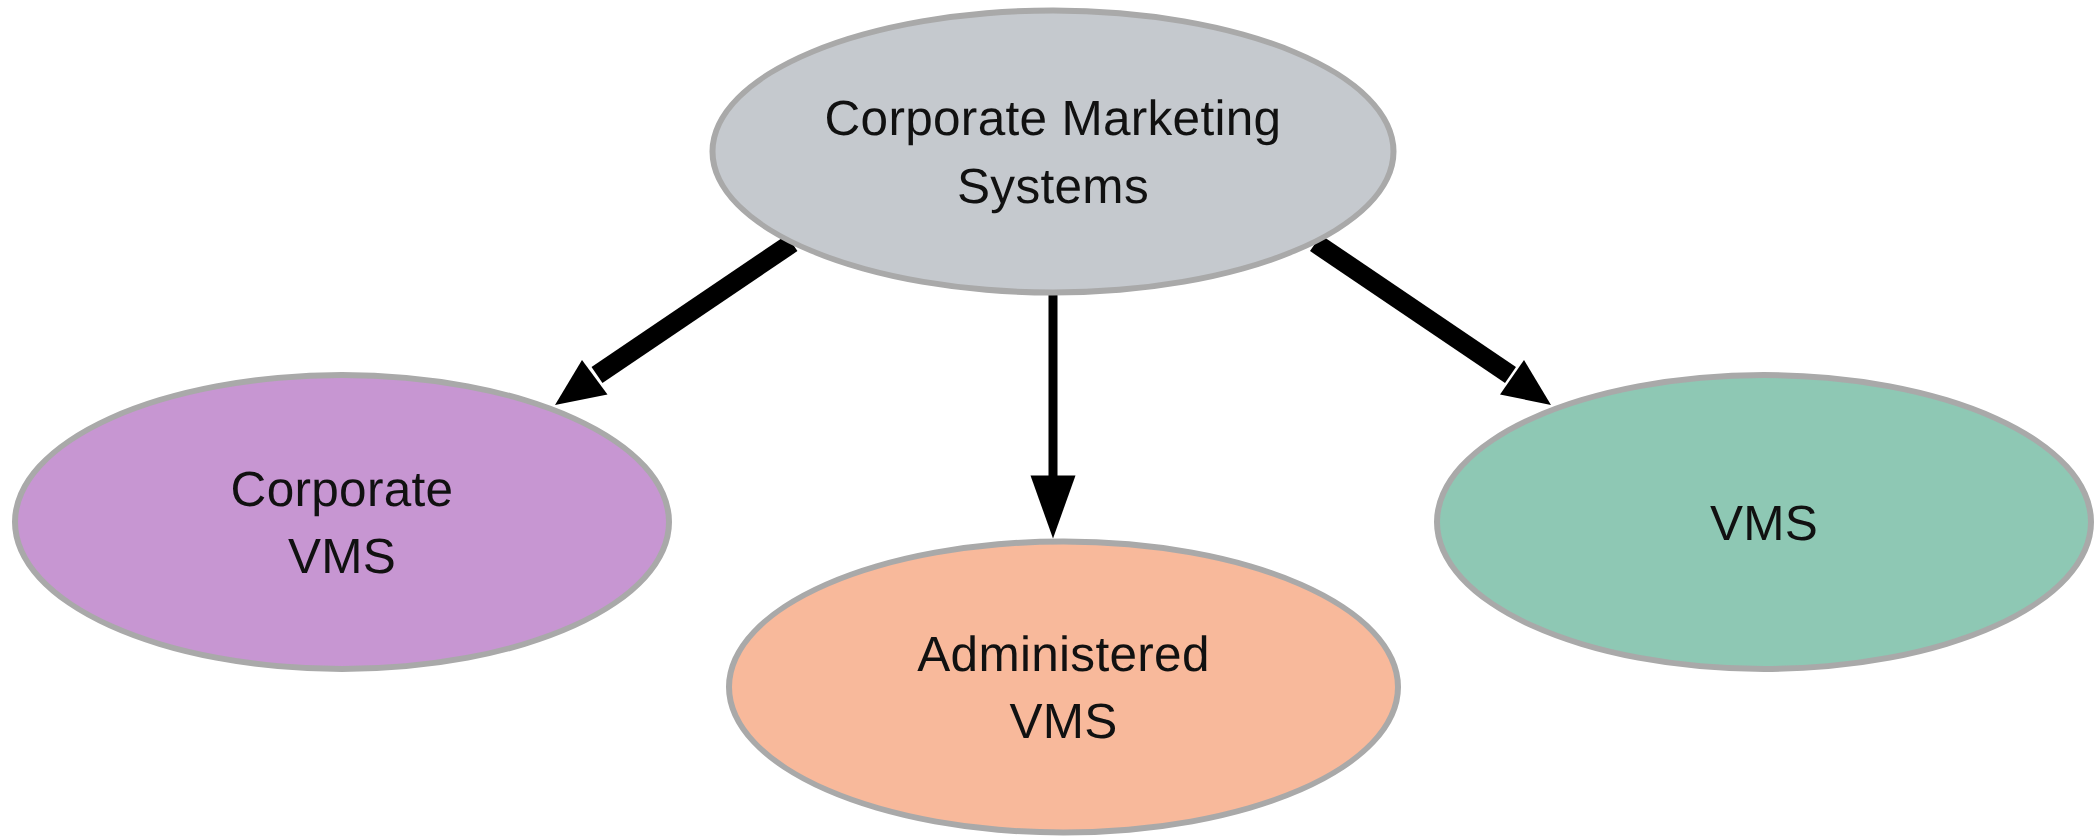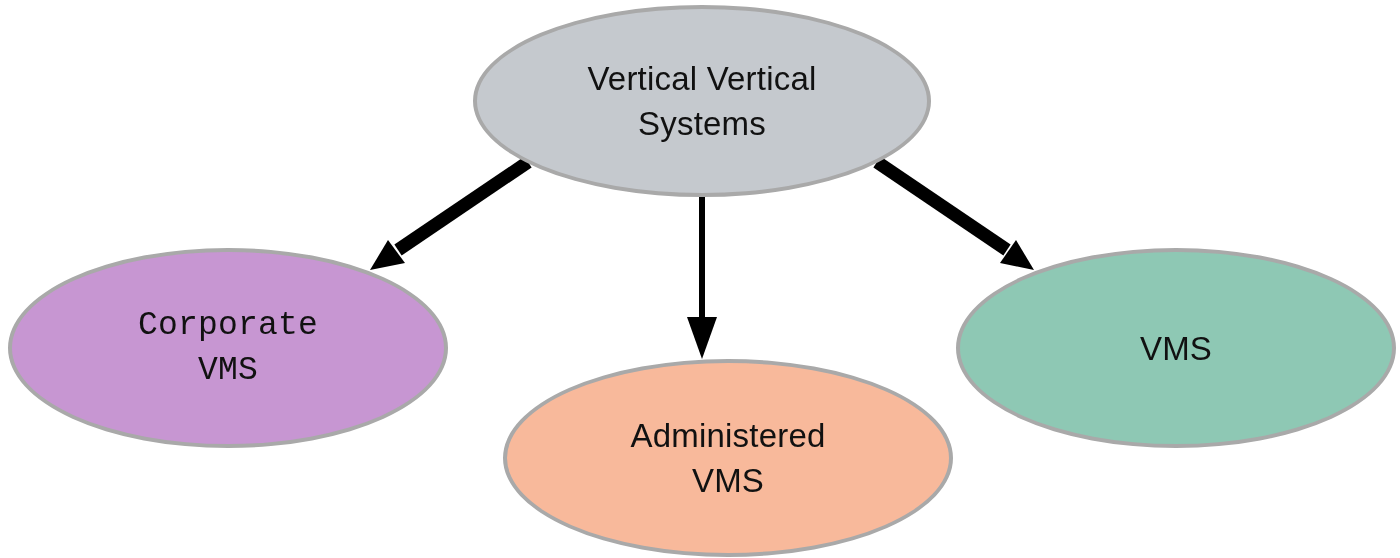--- a/index.html
+++ b/index.html
@@ -35,22 +35,22 @@
   }
   .node-label {
     color: #111111;
     font-size: 33px;
     line-height: 45px;
     letter-spacing: 0.2px;
   }
   .node-label span { display: block; }
 
   .node-top    { left: 473px; top: 5px;   width: 458px; height: 192px; }
-  .node-left   { left: 8px;   top: 248px; width: 440px; height: 200px; font-family: Liberation Mono, monospace; }
-  .node-center { left: 503px; top: 359px; width: 450px; height: 198px; }
+  .node-left   { left: 8px;   top: 248px; width: 440px; height: 200px; }
+  .node-center { left: 484px; top: 359px; width: 450px; height: 198px; }
   .node-right  { left: 956px; top: 248px; width: 440px; height: 200px; }
 </style>
 </head>
 <body>
 
 <div class="canvas">
 
   <svg class="arrows" viewBox="0 0 1400 558" xmlns="http://www.w3.org/2000/svg">
 
     <g>
@@ -64,21 +64,21 @@
     </g>
 
     <g>
       <line x1="877" y1="162" x2="1007" y2="250" stroke="#000000" stroke-width="13"></line>
       <polygon points="1034,270 1000,263 1016,240" fill="#000000"></polygon>
     </g>
   </svg>
 
   <div class="node node-top" style="background-color: rgb(197, 201, 206);">
     <div class="node-label">
-      <span>Vertical Vertical</span>
+      <span>Corporate Marketing</span>
       <span>Systems</span>
     </div>
   </div>
 
   <div class="node node-left" style="background-color: rgb(199, 150, 210);">
     <div class="node-label">
       <span>Corporate</span>
       <span>VMS</span>
     </div>
   </div>

